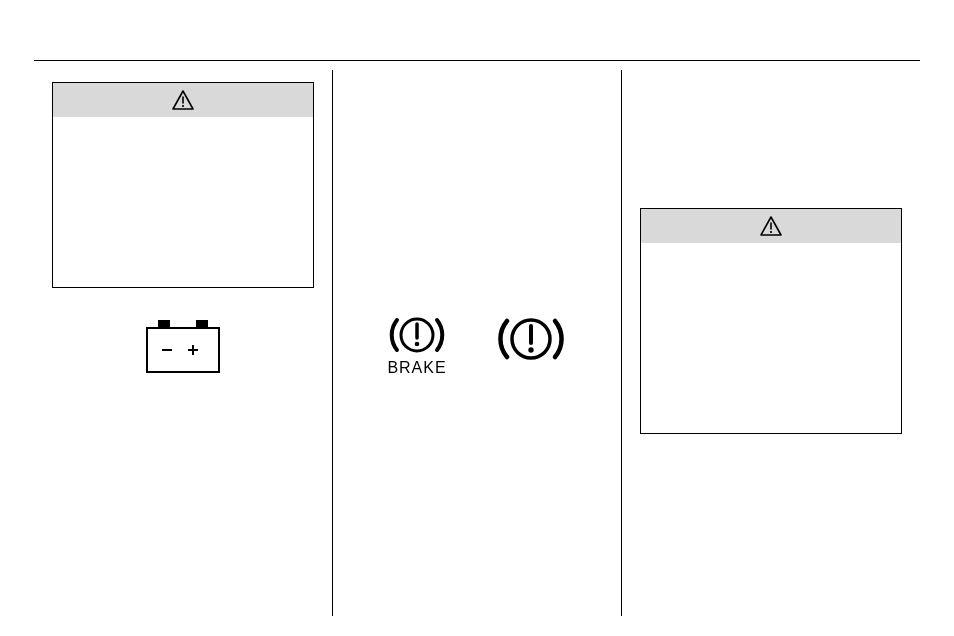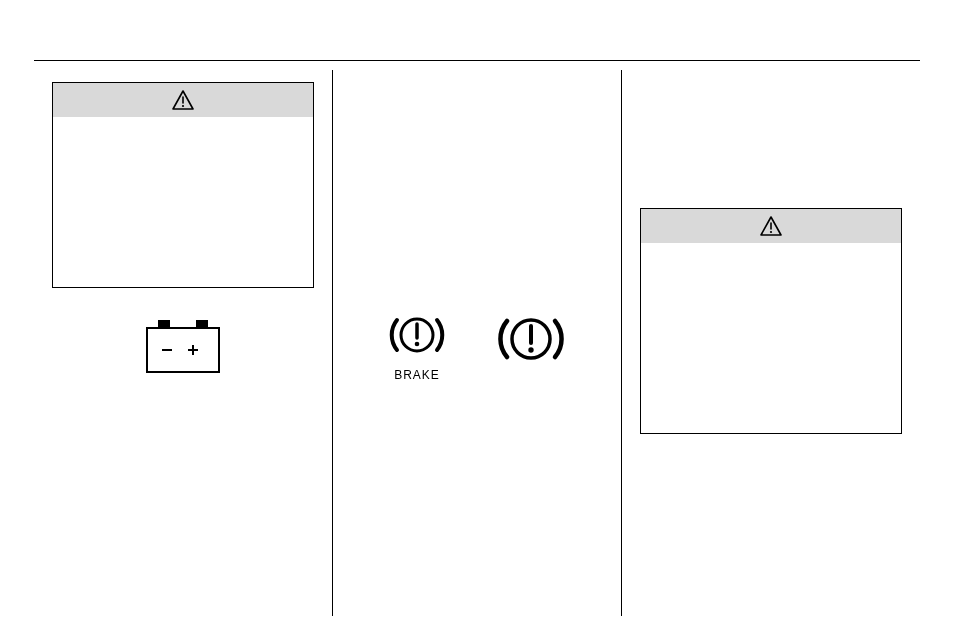--- a/index.html
+++ b/index.html
@@ -8,21 +8,21 @@
   .columns{position:absolute;left:34px;top:70px;width:886px;height:546px;display:flex;}
   .col{flex:1;position:relative;padding:12px 18px;box-sizing:border-box;}
   .divider{width:1px;background:#000;}
   .box{border:1.5px solid #000;}
   .box-header{background:#d9d9d9;display:flex;align-items:center;justify-content:center;height:34px;}
   .box-body{background:#fff;}
   .warn-tri svg{display:block}
   .battery-wrap{display:flex;justify-content:center;margin-top:30px;}
   .brake-row{display:flex;align-items:flex-start;justify-content:center;gap:44px;margin-top:230px;}
   .brake-item{display:flex;flex-direction:column;align-items:center;}
-  .brake-label{font-size:12px;letter-spacing:1px;margin-top:10px;font-family:Arial,sans-serif}
+  .brake-label{font-size:16px;letter-spacing:1px;margin-top:1px;font-family:Arial,sans-serif}
 </style>
 </head>
 <body>
 
 <div class="hr"></div>
 
 <div class="columns">
 
   <div class="col">
     <div class="box" style="width:260px;">

